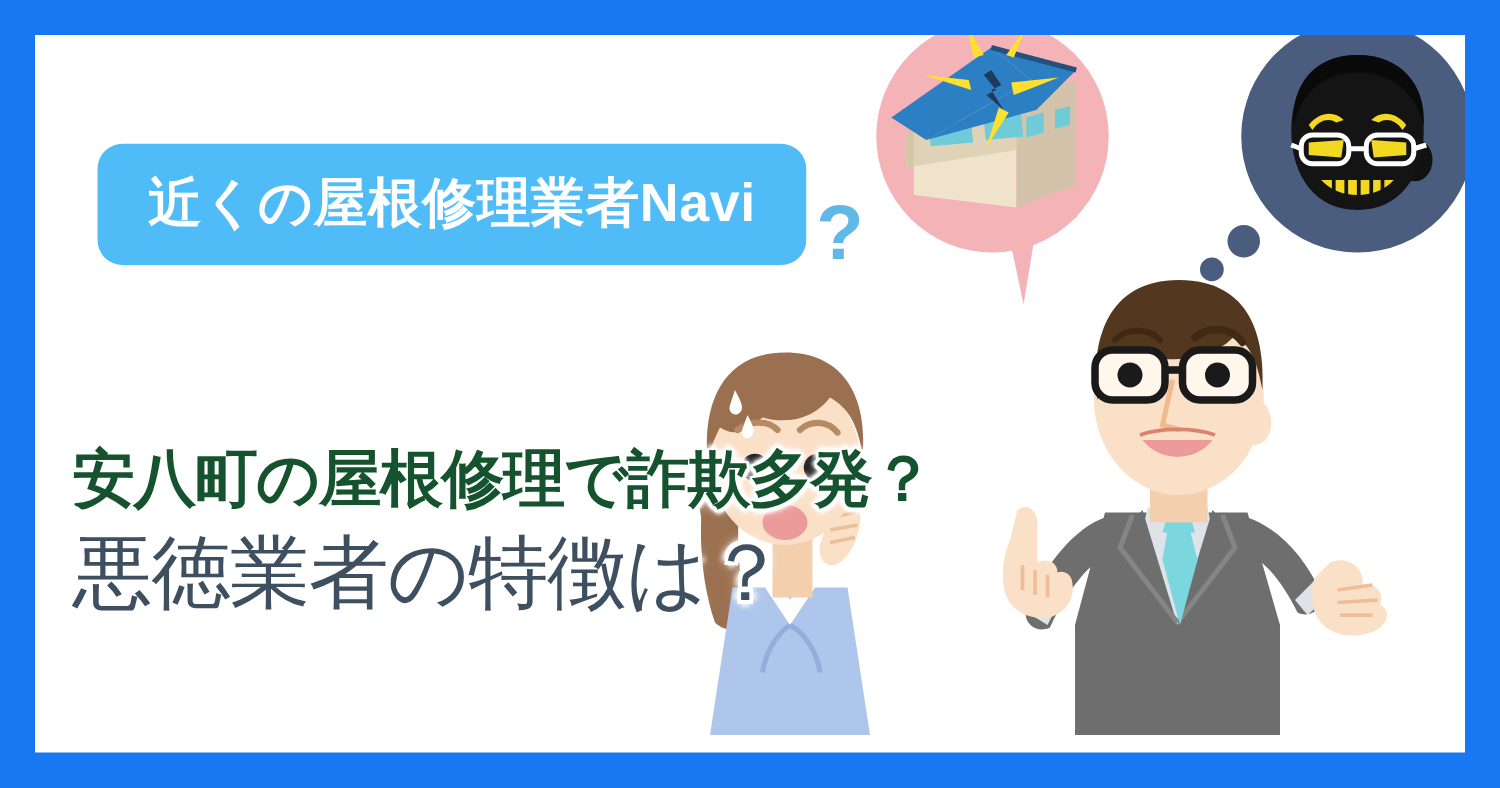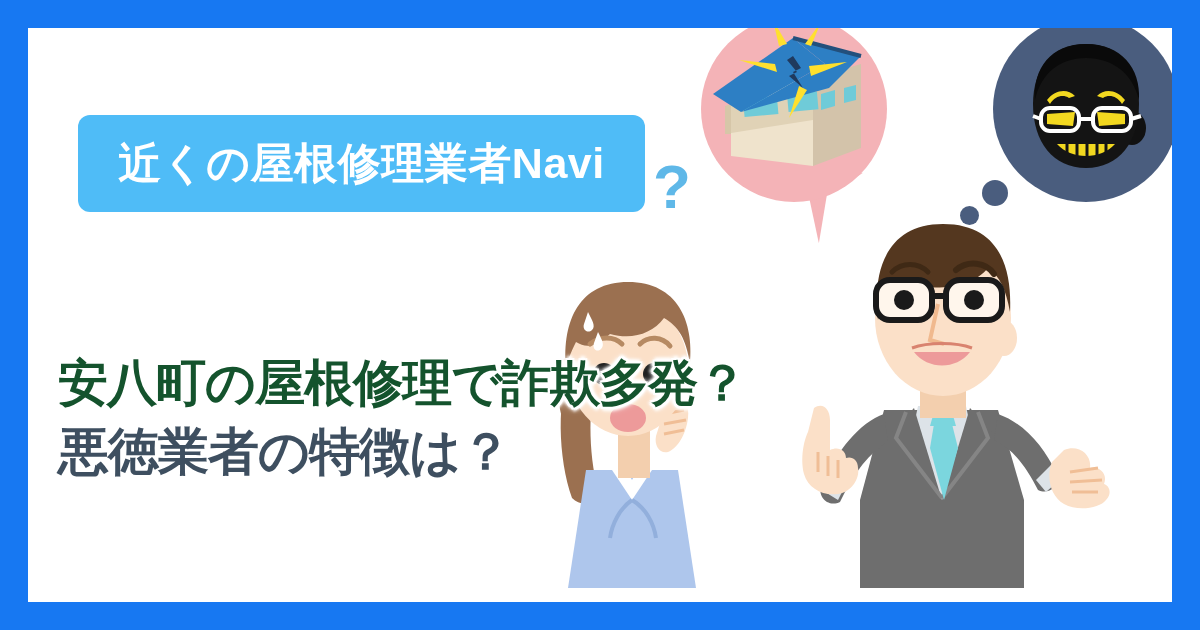--- a/index.html
+++ b/index.html
@@ -17,21 +17,21 @@
     width:1144px;height:574px;
     background:#FFFFFF;
     overflow:hidden;
   }
 
   
   .badge{
     position:absolute;left:50px;top:87px;
     width:567px;height:97px;
     background:#4FBCF7;
-    border-radius:12px;
+    border-radius:20px;
     display:flex;align-items:center;justify-content:center;
     z-index:40;
   }
   .badge-label{
     color:#FFFFFF;font-weight:bold;font-size:43px;
     letter-spacing:0.5px;white-space:nowrap;
     line-height:1;
   }
   .qmark{
     position:absolute;left:625px;top:128px;
@@ -49,21 +49,21 @@
     font-size:50px;font-weight:bold;color:#14532d;
     letter-spacing:-1px;white-space:nowrap;
     text-shadow:
       2px 0 0 #fff,-2px 0 0 #fff,0 2px 0 #fff,0 -2px 0 #fff,
       2px 2px 0 #fff,-2px 2px 0 #fff,2px -2px 0 #fff,-2px -2px 0 #fff,
       4px 0 3px #fff,-4px 0 3px #fff,0 4px 3px #fff,0 -4px 3px #fff,
       0 0 7px #fff,0 0 10px #fff;
   }
   .hl2{
     margin-top:18px;
-    font-size:51px;font-weight:bold;color:#3E4F60;
+    font-size:64px;font-weight:normal;color:#3E4F60;
     letter-spacing:-1px;white-space:nowrap;
     text-shadow:
       3px 0 0 #fff,-3px 0 0 #fff,0 3px 0 #fff,0 -3px 0 #fff,
       3px 3px 0 #fff,-3px 3px 0 #fff,3px -3px 0 #fff,-3px -3px 0 #fff,
       5px 0 4px #fff,-5px 0 4px #fff,0 5px 4px #fff,0 -5px 4px #fff,
       0 0 9px #fff,0 0 14px #fff;
   }
 
   
   .house-bubble{

